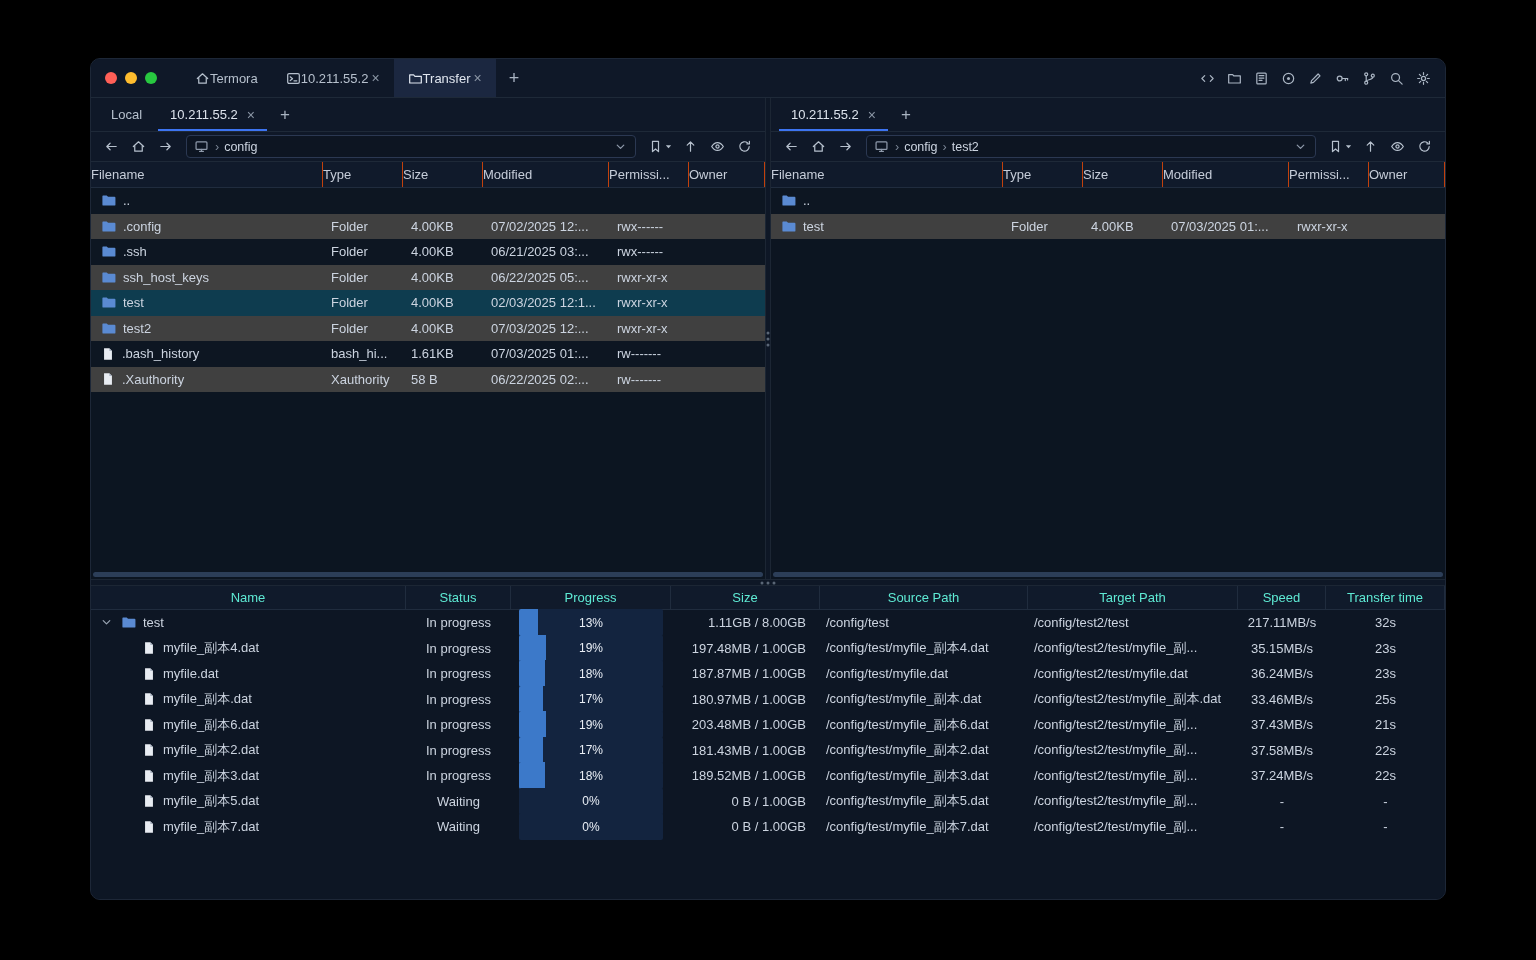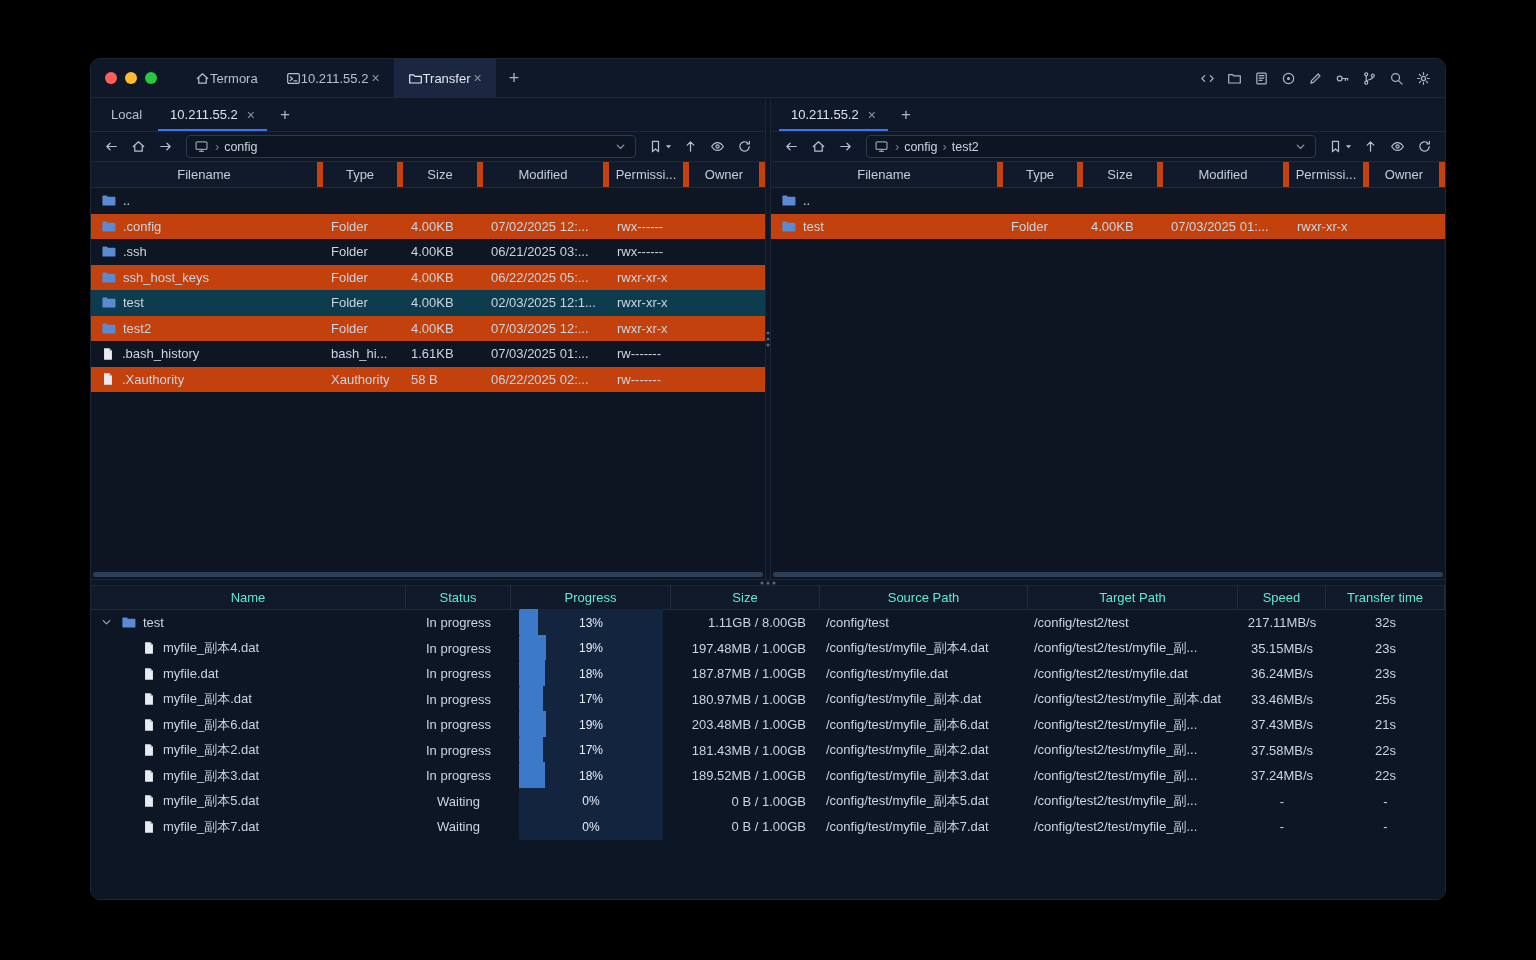--- a/index.html
+++ b/index.html
@@ -48,29 +48,29 @@
   .addr{flex:1;min-width:0;height:23px;display:flex;align-items:center;background:#0d1522;
     border:1px solid #2b3852;border-radius:4px;margin:0 6px;padding:0 7px;font-size:12.5px}
   .addr-pc{color:#8f9aab;margin-right:1px}
   .crumb-sep{color:#7d8898;margin:0 5px}
   .addr-chev{margin-left:auto;color:#8f9aab}
 
   
   .ftable{flex:1;display:flex;flex-direction:column;min-height:0;position:relative}
   .frow{display:flex;height:25.5px;flex:none;align-items:center}
   .fhead{height:26px;background:#101a2b;border-bottom:1px solid #202c3e;color:#c6cdd9}
-  .fhead .fc{justify-content:center;border-right:6px solid #c2410c;height:100%;padding:0}
+  .fhead .fc{border-right:1px solid #c2410c;height:100%;padding:0}
   .fc{display:flex;align-items:center;padding:0 8px;white-space:nowrap;overflow:hidden;font-size:13px}
   .c0{width:232px;flex:none;gap:7px;padding-left:10px}
   .c1,.c2{width:80px;flex:none}
   .c3{width:126px;flex:none}
   .c4{width:80px;flex:none}
   .c5{flex:1;min-width:0}
   .even{background:#0d1622}
-  .odd{background:#c2410c}
+  .odd{background:#404040}
   .sel{background:#0e3c4f}
   .hscroll{position:absolute;left:2px;right:2px;bottom:2px;height:5px;border-radius:3px;background:#2c3e58}
 
   
   .transfer{flex:1;background:#0d1624;display:flex;flex-direction:column;overflow:hidden}
   .trow{display:flex;height:25.5px;flex:none;align-items:center}
   .thead{height:24px;background:#101a2b;border-bottom:1px solid #202c3e;color:#5eead4}
   .thead .tc{justify-content:center;border-right:1px solid #202c3e;height:100%;padding:0}
   .tc{display:flex;align-items:center;padding:0 6px;white-space:nowrap;overflow:hidden;font-size:13px}
   .t0{width:315px;flex:none;gap:7px;padding-left:8px}

